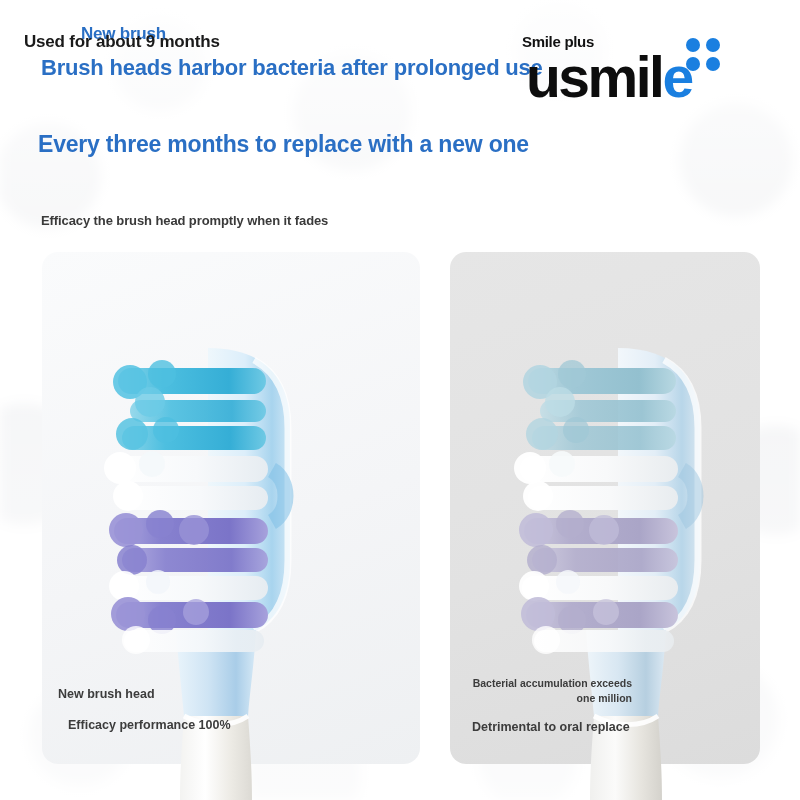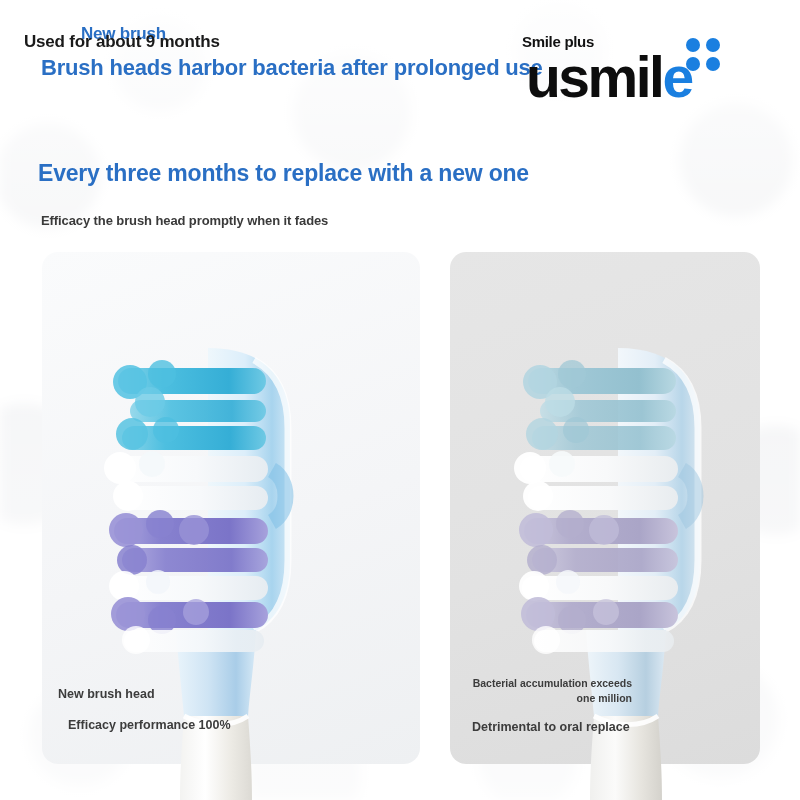--- a/index.html
+++ b/index.html
@@ -44,21 +44,20 @@
     letter-spacing:-.2px;
     font-stretch:condensed;
     white-space:nowrap;
   }
   #headline-2{
     position:absolute;left:38px;top:131px;
     font-size:23px;font-weight:bold;color:#2a6fc4;
     letter-spacing:-.2px;
     font-stretch:condensed;
     white-space:nowrap;
-    margin-top:29px;
   }
   #subhead{
     position:absolute;left:41px;top:213px;
     font-size:13px;font-weight:bold;color:#3a3a3a;
     letter-spacing:-.1px;
     white-space:nowrap;
   }
 
   
   #logo{position:absolute;left:518px;top:33px;width:250px;height:80px;}

